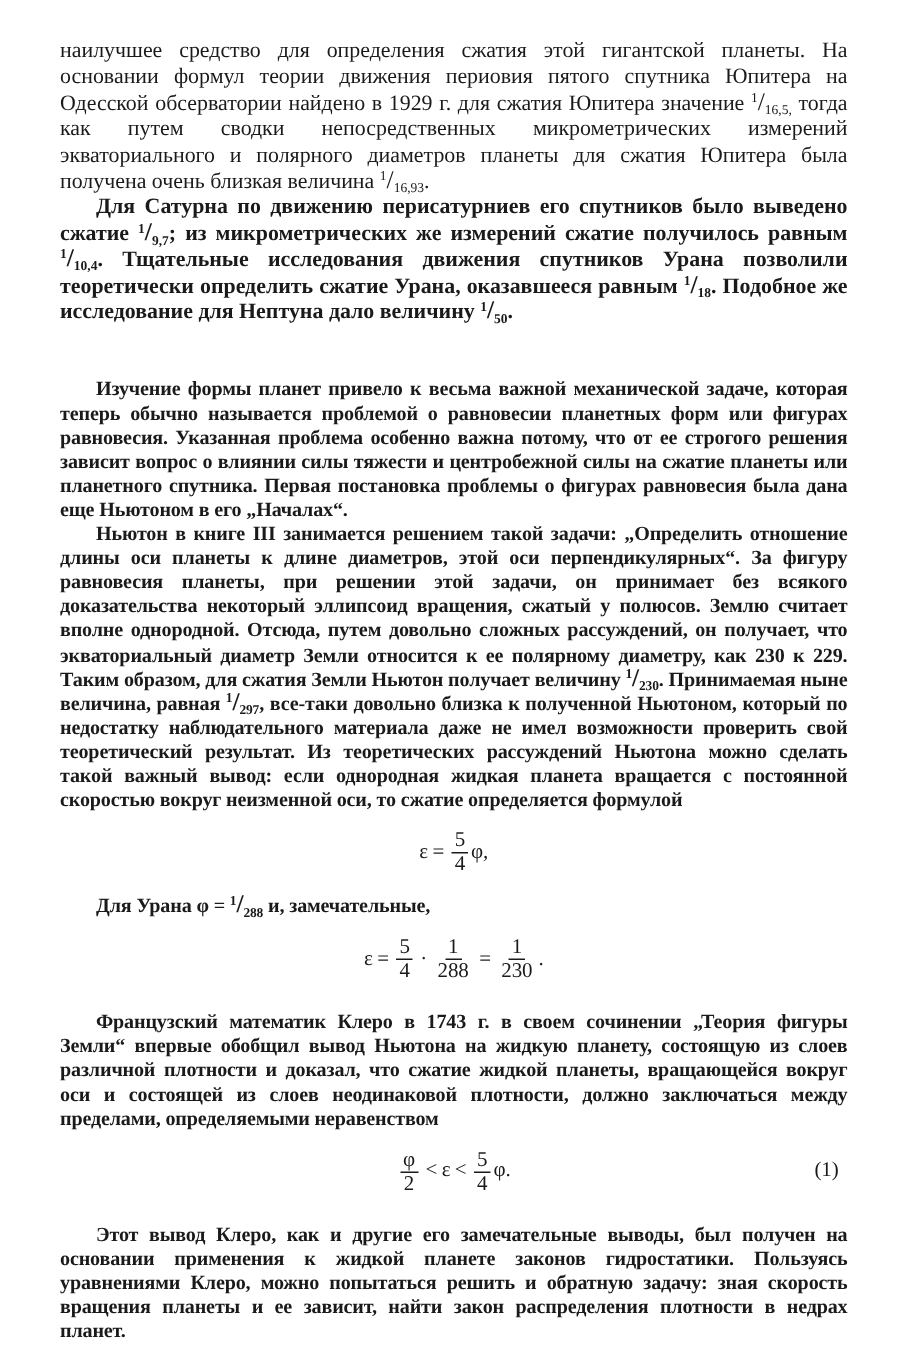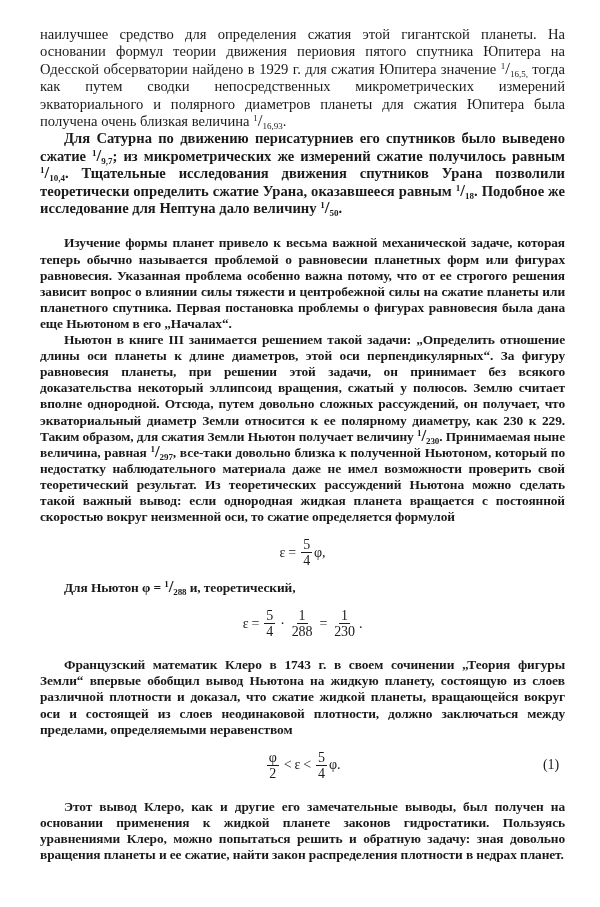--- a/index.html
+++ b/index.html
@@ -8,21 +8,21 @@
     font-family: "Liberation Serif", "DejaVu Serif", serif;
     color: #1a1a1a;
   }
   .page {
     position: absolute; left: 40px; top: 26px; width: 525px;
     font-size: 14.6px; line-height: 17.4px;
     text-align: justify;
   }
   .page p { margin: 0; }
   .indent { text-indent: 24px; font-weight: bold; }
-  .tight { font-size: 13.4px; line-height: 16.1px; letter-spacing: -0.1px; }
+  .tight { font-size: 13.4px; line-height: 16.1px; letter-spacing: -0.1px; margin-top: 16px; }
   .gap-s { height: 12px; }
   .gap-m { height: 18px; }
   sup.n { font-size: 9px; vertical-align: 5px; line-height: 0; }
   .slash { font-size: 17px; line-height: 0; }
   sub.d { font-size: 9px; vertical-align: -3px; line-height: 0; }
   .formula {
     display: flex; justify-content: center; align-items: center;
     font-size: 14px; position: relative;
   }
   .frac { display: inline-flex; flex-direction: column; align-items: center; margin: 0 2px; vertical-align: middle; }
@@ -57,21 +57,21 @@
       <span class="sym">=</span>
       <span class="frac">
           <span class="num">5</span>
           <span class="den">4</span>
         </span>
       <span>φ,</span>
     </div>
     <div class="gap-s"></div>
 
 
-    <p class="indent"><span>Для Ньютон φ = </span><sup class="n">1</sup><span class="slash">/</span><sub class="d">288</sub><span> и, теоретический,</span></p>
+    <p class="indent"><span>Для Урана φ = </span><sup class="n">1</sup><span class="slash">/</span><sub class="d">288</sub><span> и, замечательные,</span></p>
 
     <div class="gap-s"></div>
     <div class="formula">
       <span>ε</span>
       <span class="sym">=</span>
       <span class="frac">
           <span class="num">5</span>
           <span class="den">4</span>
         </span>
       <span class="sym">·</span>
@@ -101,17 +101,17 @@
       <span class="sym">&lt;</span>
       <span class="frac">
           <span class="num">5</span>
           <span class="den">4</span>
         </span>
       <span>φ.</span>
       <span class="eqno">(1)</span>
     </div>
     <div class="gap-m"></div>
 
-    <p class="indent">Этот вывод Клеро, как и другие его замечательные выводы, был получен на основании применения к жидкой планете законов гидростатики. Пользуясь уравнениями Клеро, можно попытаться решить и обратную задачу: зная довольно вращения планеты и ее сжатие, найти закон распределения плотности в недрах планет.</p>
+    <p class="indent">Этот вывод Клеро, как и другие его замечательные выводы, был получен на основании применения к жидкой планете законов гидростатики. Пользуясь уравнениями Клеро, можно попытаться решить и обратную задачу: зная скорость вращения планеты и ее зависит, найти закон распределения плотности в недрах планет.</p>
   </div>
 </div>
 
 <div class="pageno">268</div>
 
 </body></html>

